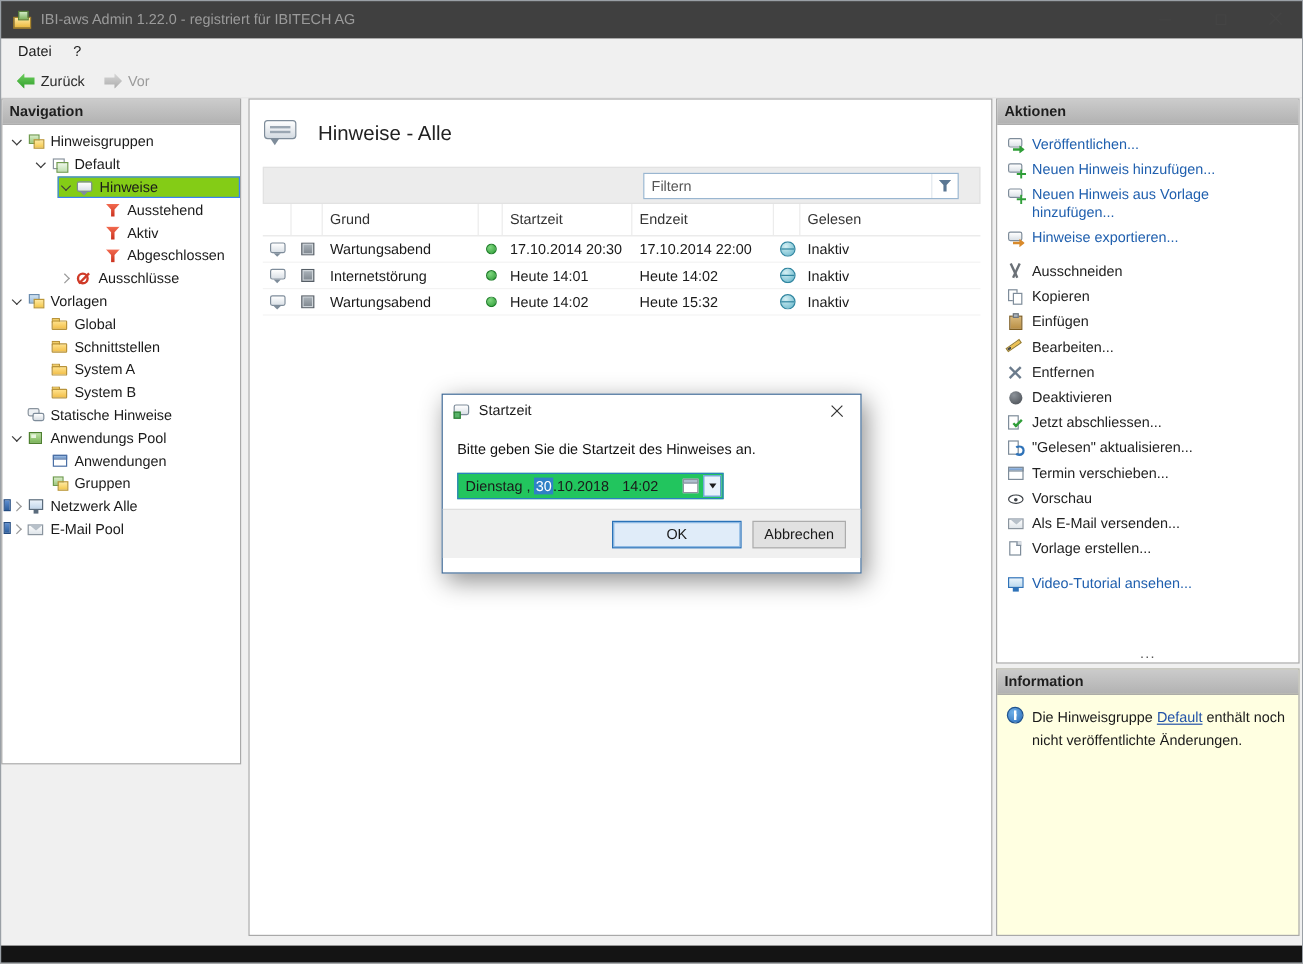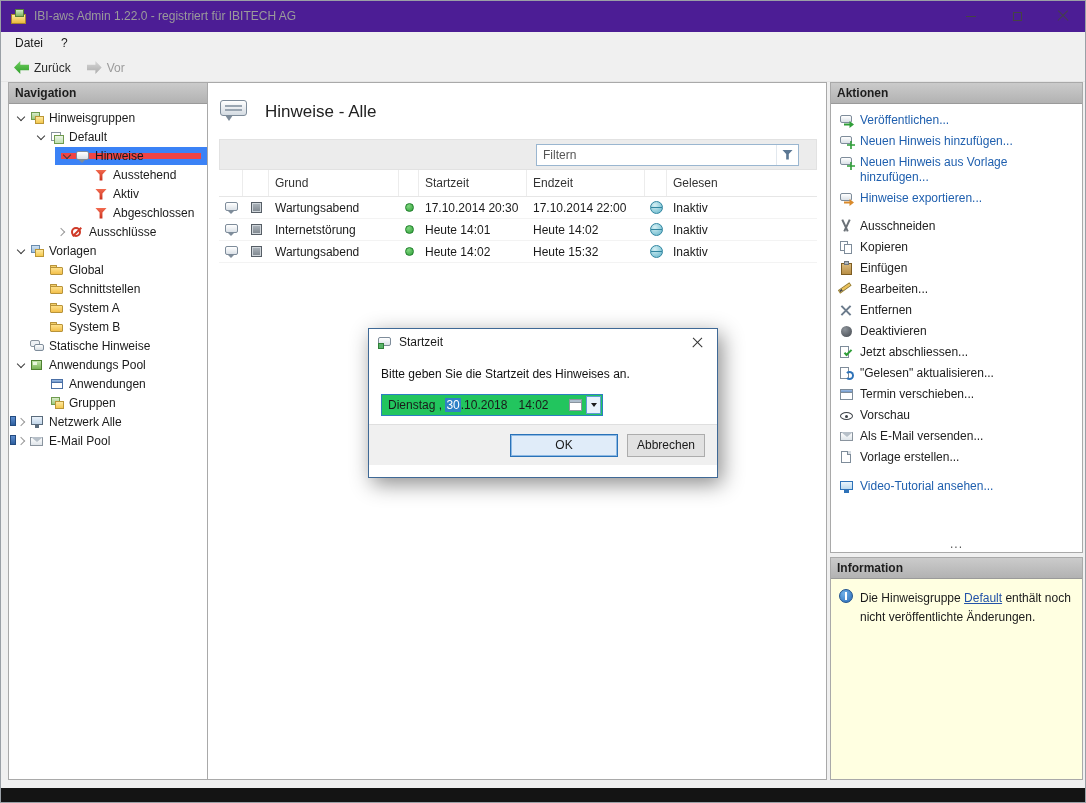--- a/index.html
+++ b/index.html
@@ -5,21 +5,21 @@
   *{margin:0;padding:0;box-sizing:border-box;}
   html,body{width:1086px;height:803px;}
   body{
     font-family:"Liberation Sans","DejaVu Sans",sans-serif;
     font-size:12px;color:#1a1a1a;background:#f0f0f0;
     position:relative;overflow:hidden;
   }
   body::after{content:"";position:absolute;inset:0;border:1px solid #9aa0a6;pointer-events:none;}
 
   
-  .titlebar{height:32px;display:flex;align-items:center;background:#4c1d95;}
+  .titlebar{height:32px;display:flex;align-items:center;background:#404040;}
   .app-icon{width:16px;height:16px;position:relative;margin:0 8px 0 10px;flex:none;}
   .app-icon::before{content:"";position:absolute;left:1px;top:6px;width:13px;height:8px;background:linear-gradient(#ffe9a0,#eab93e);border:1px solid #a8842c;}
   .app-icon::after{content:"";position:absolute;left:5px;top:1px;width:7px;height:6px;background:linear-gradient(#cfe9c2,#7fb35f);border:1px solid #567f3a;}
   .title-text{color:#9b9b9b;}
   .win-controls{margin-left:auto;display:flex;height:32px;}
   .win-btn{width:46px;height:32px;display:flex;align-items:center;justify-content:center;}
   .glyph-min{width:10px;height:1px;background:#444;}
   .glyph-max{width:9px;height:9px;border:1px solid #444;}
   .glyph-close{position:relative;width:12px;height:12px;}
   .glyph-close::before,.glyph-close::after{content:"";position:absolute;left:-1px;top:5px;width:14px;height:1.4px;background:#444;}
@@ -31,35 +31,35 @@
   .menu-item{padding:2px 9px;}
   .toolbar{height:28px;display:flex;align-items:center;padding-left:6px;border-bottom:1px solid #e6e6e6;}
   .tool-btn{display:flex;align-items:center;gap:5px;padding:3px 8px;}
   .arrow-back{width:15px;height:13px;background:linear-gradient(#6fcf5f,#2f9e2a);clip-path:polygon(0 50%,42% 0,42% 28%,100% 28%,100% 72%,42% 72%,42% 100%);}
   .arrow-fwd{width:15px;height:13px;background:linear-gradient(#d8d8d8,#ababab);clip-path:polygon(100% 50%,58% 0,58% 28%,0 28%,0 72%,58% 72%,58% 100%);}
   .tool-btn .t-label{color:#2b2b2b;}
   .tool-btn.disabled .t-label{color:#9b9b9b;}
 
   
   .panel{position:absolute;background:#fff;border:1px solid #a9a9a9;}
-  .nav-panel{left:8px;top:82px;width:200px;height:698px;}
+  .nav-panel{left:1px;top:82px;width:200px;height:555px;}
   .main-panel{left:207px;top:82px;width:620px;height:698px;}
   .actions-panel{left:830px;top:82px;width:253px;height:471px;}
   .info-panel{left:830px;top:557px;width:253px;height:223px;background:#ffffe1;}
   .panel-header{height:21px;background:linear-gradient(#cbcbcb,#b2b2b2);border-bottom:1px solid #9a9a9a;display:flex;align-items:center;padding-left:6px;font-weight:bold;color:#1e1e1e;}
 
   
   .tree{padding-top:4px;}
   .tree-row{height:19px;display:flex;align-items:center;position:relative;cursor:default;}
   .tree-row[data-level="0"]{padding-left:6px;}
   .tree-row[data-level="1"]{padding-left:26px;}
   .tree-row[data-level="2"]{padding-left:46px;}
   .tree-row[data-level="3"]{padding-left:70px;}
   .tree-inner{display:flex;align-items:center;flex:1;height:18px;}
-  .tree-row[data-selected="true"] .tree-inner{background:#ef4444;border:6px solid #3b82f6;align-items:center;}
+  .tree-row[data-selected="true"] .tree-inner{background:#84cc16;border:1px solid #3b82f6;align-items:center;}
   .tlabel{white-space:nowrap;}
   .twisty{width:14px;height:14px;position:relative;flex:none;}
   .twisty::before{content:"";position:absolute;box-sizing:border-box;}
   .twisty[data-expand="open"]::before{left:3px;top:3px;width:6px;height:6px;border-right:1.6px solid #3c3c3c;border-bottom:1.6px solid #3c3c3c;transform:rotate(45deg);}
   .twisty[data-expand="closed"]::before{left:3px;top:4px;width:6px;height:6px;border-right:1.4px solid #9a9a9a;border-top:1.4px solid #9a9a9a;transform:rotate(45deg);}
   .edge-mark{position:absolute;left:1px;top:4px;width:6px;height:10px;background:linear-gradient(#5f8fd0,#2e5f9e);border:1px solid #234b80;}
 
   
   .ticon{width:16px;height:16px;position:relative;flex:none;margin-right:4px;}
   .ticon::before,.ticon::after{content:"";position:absolute;box-sizing:border-box;}

